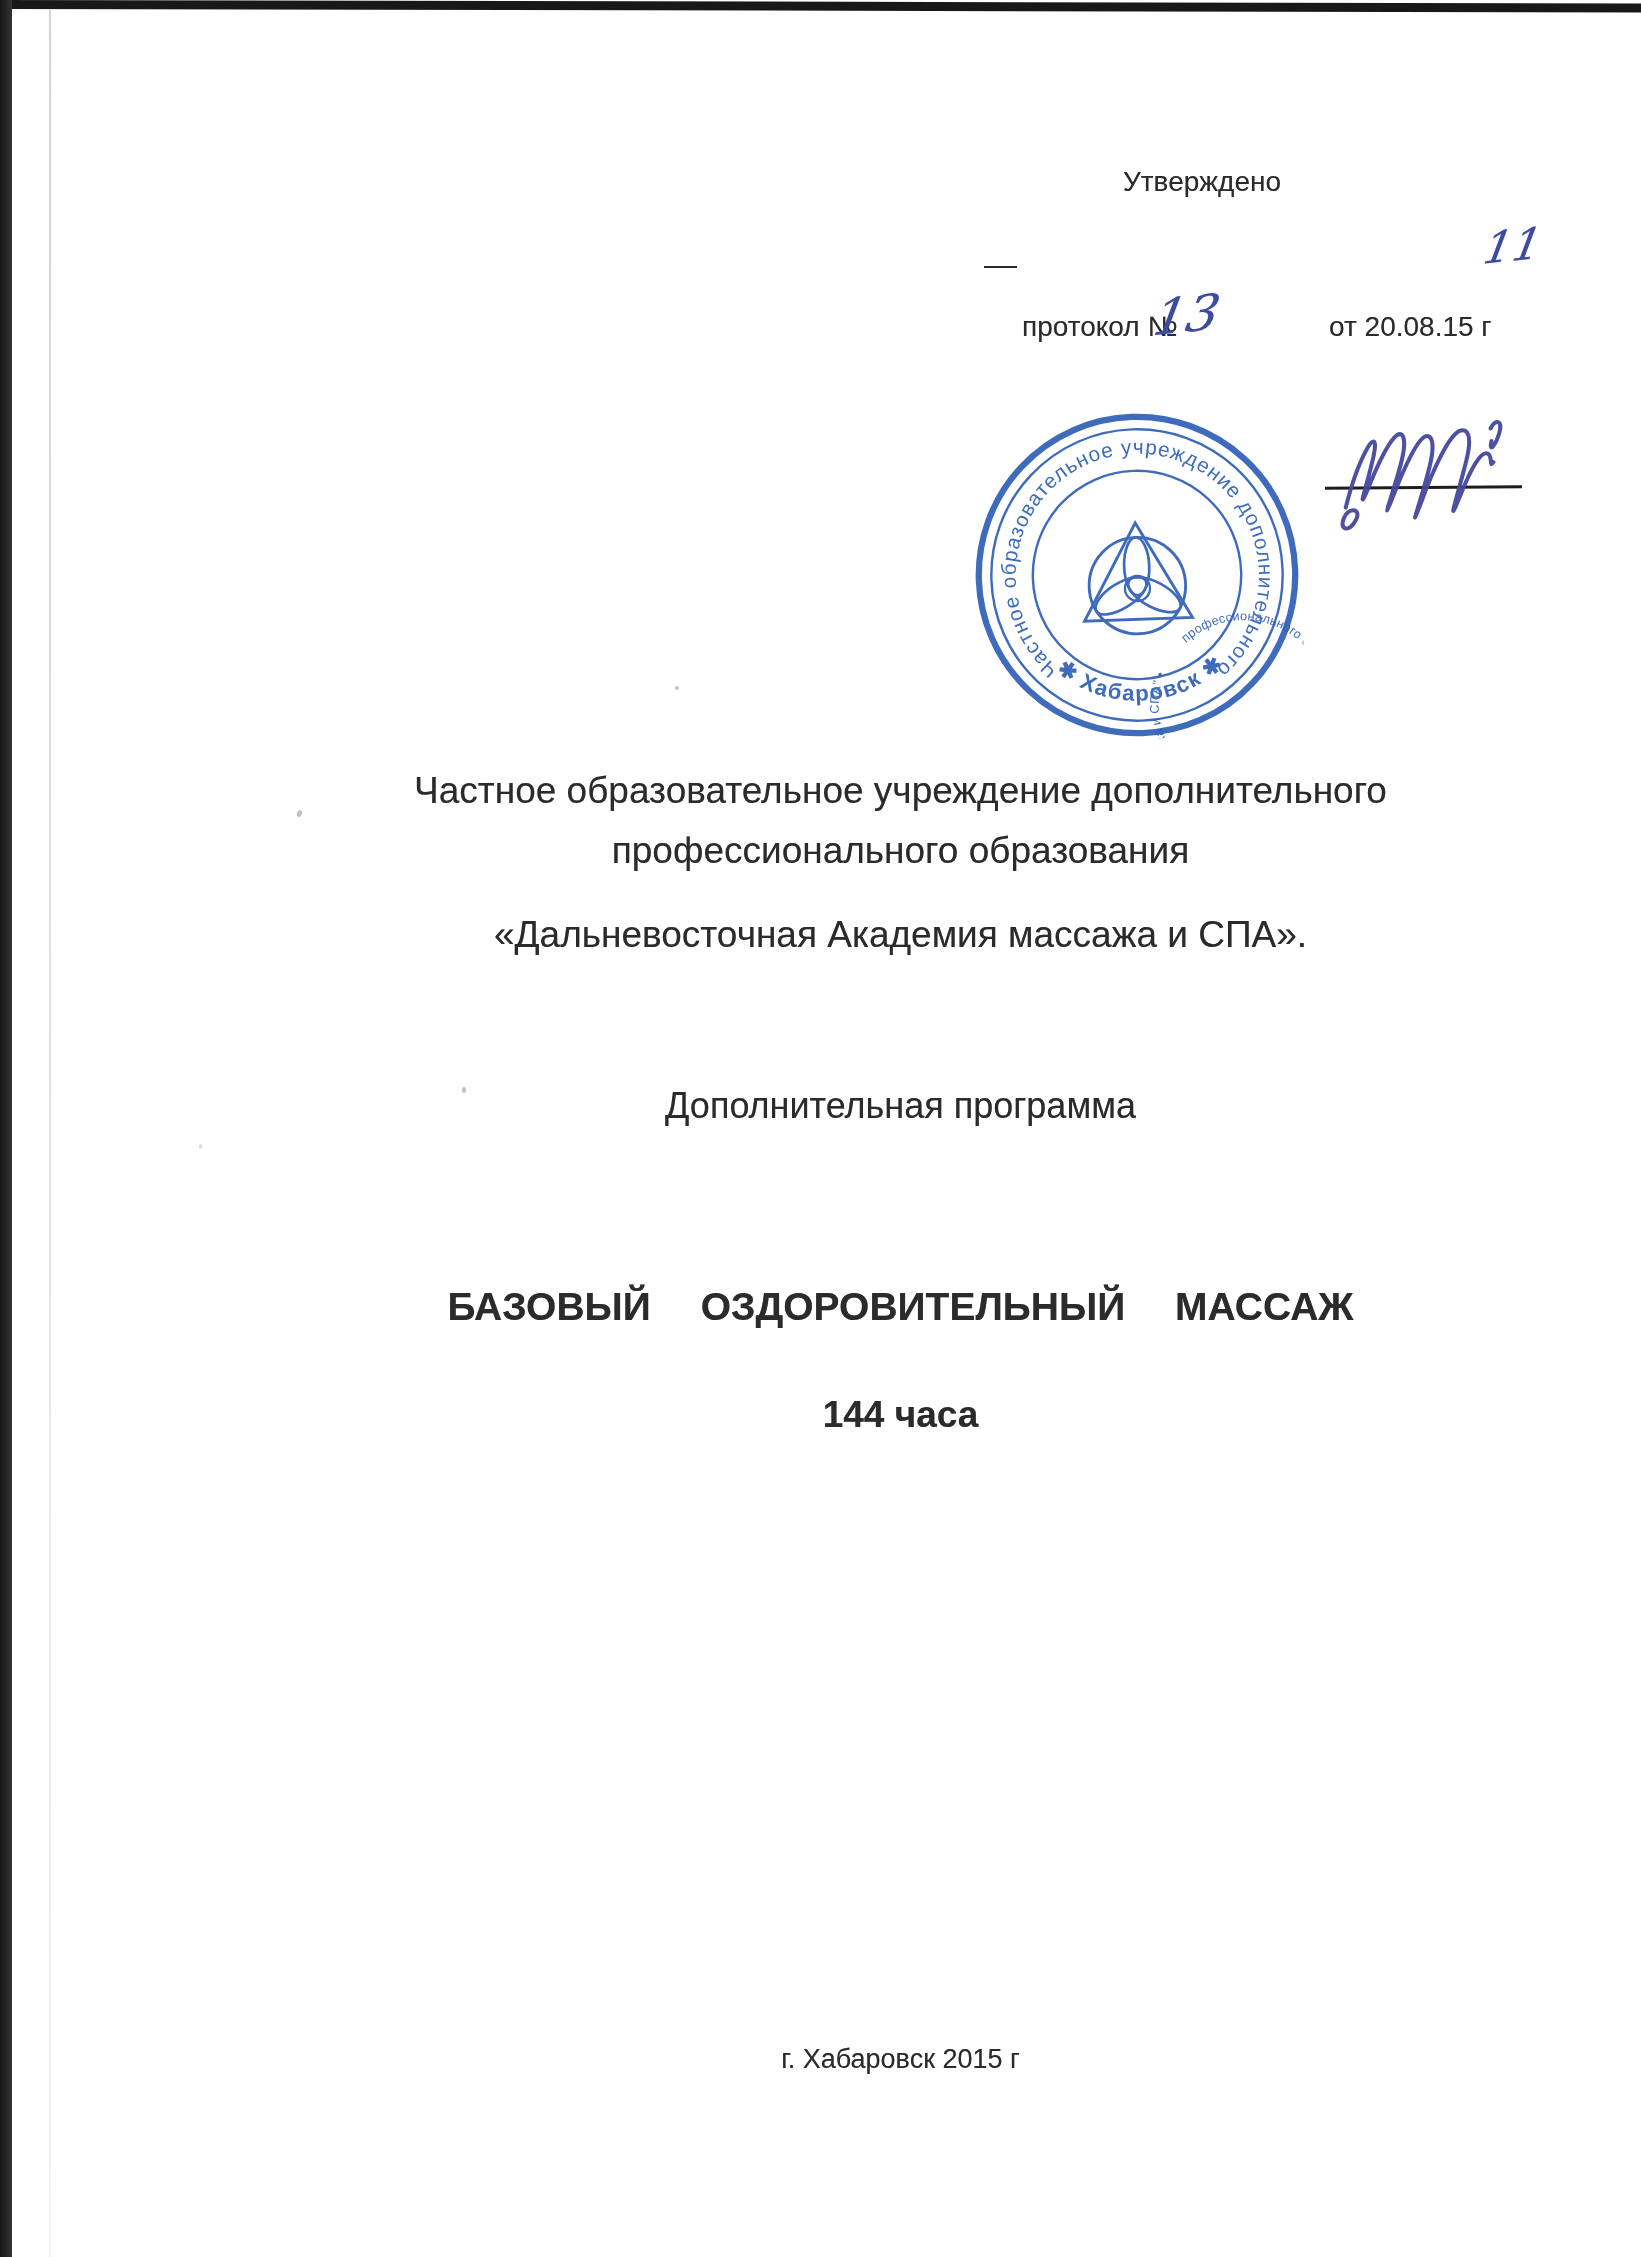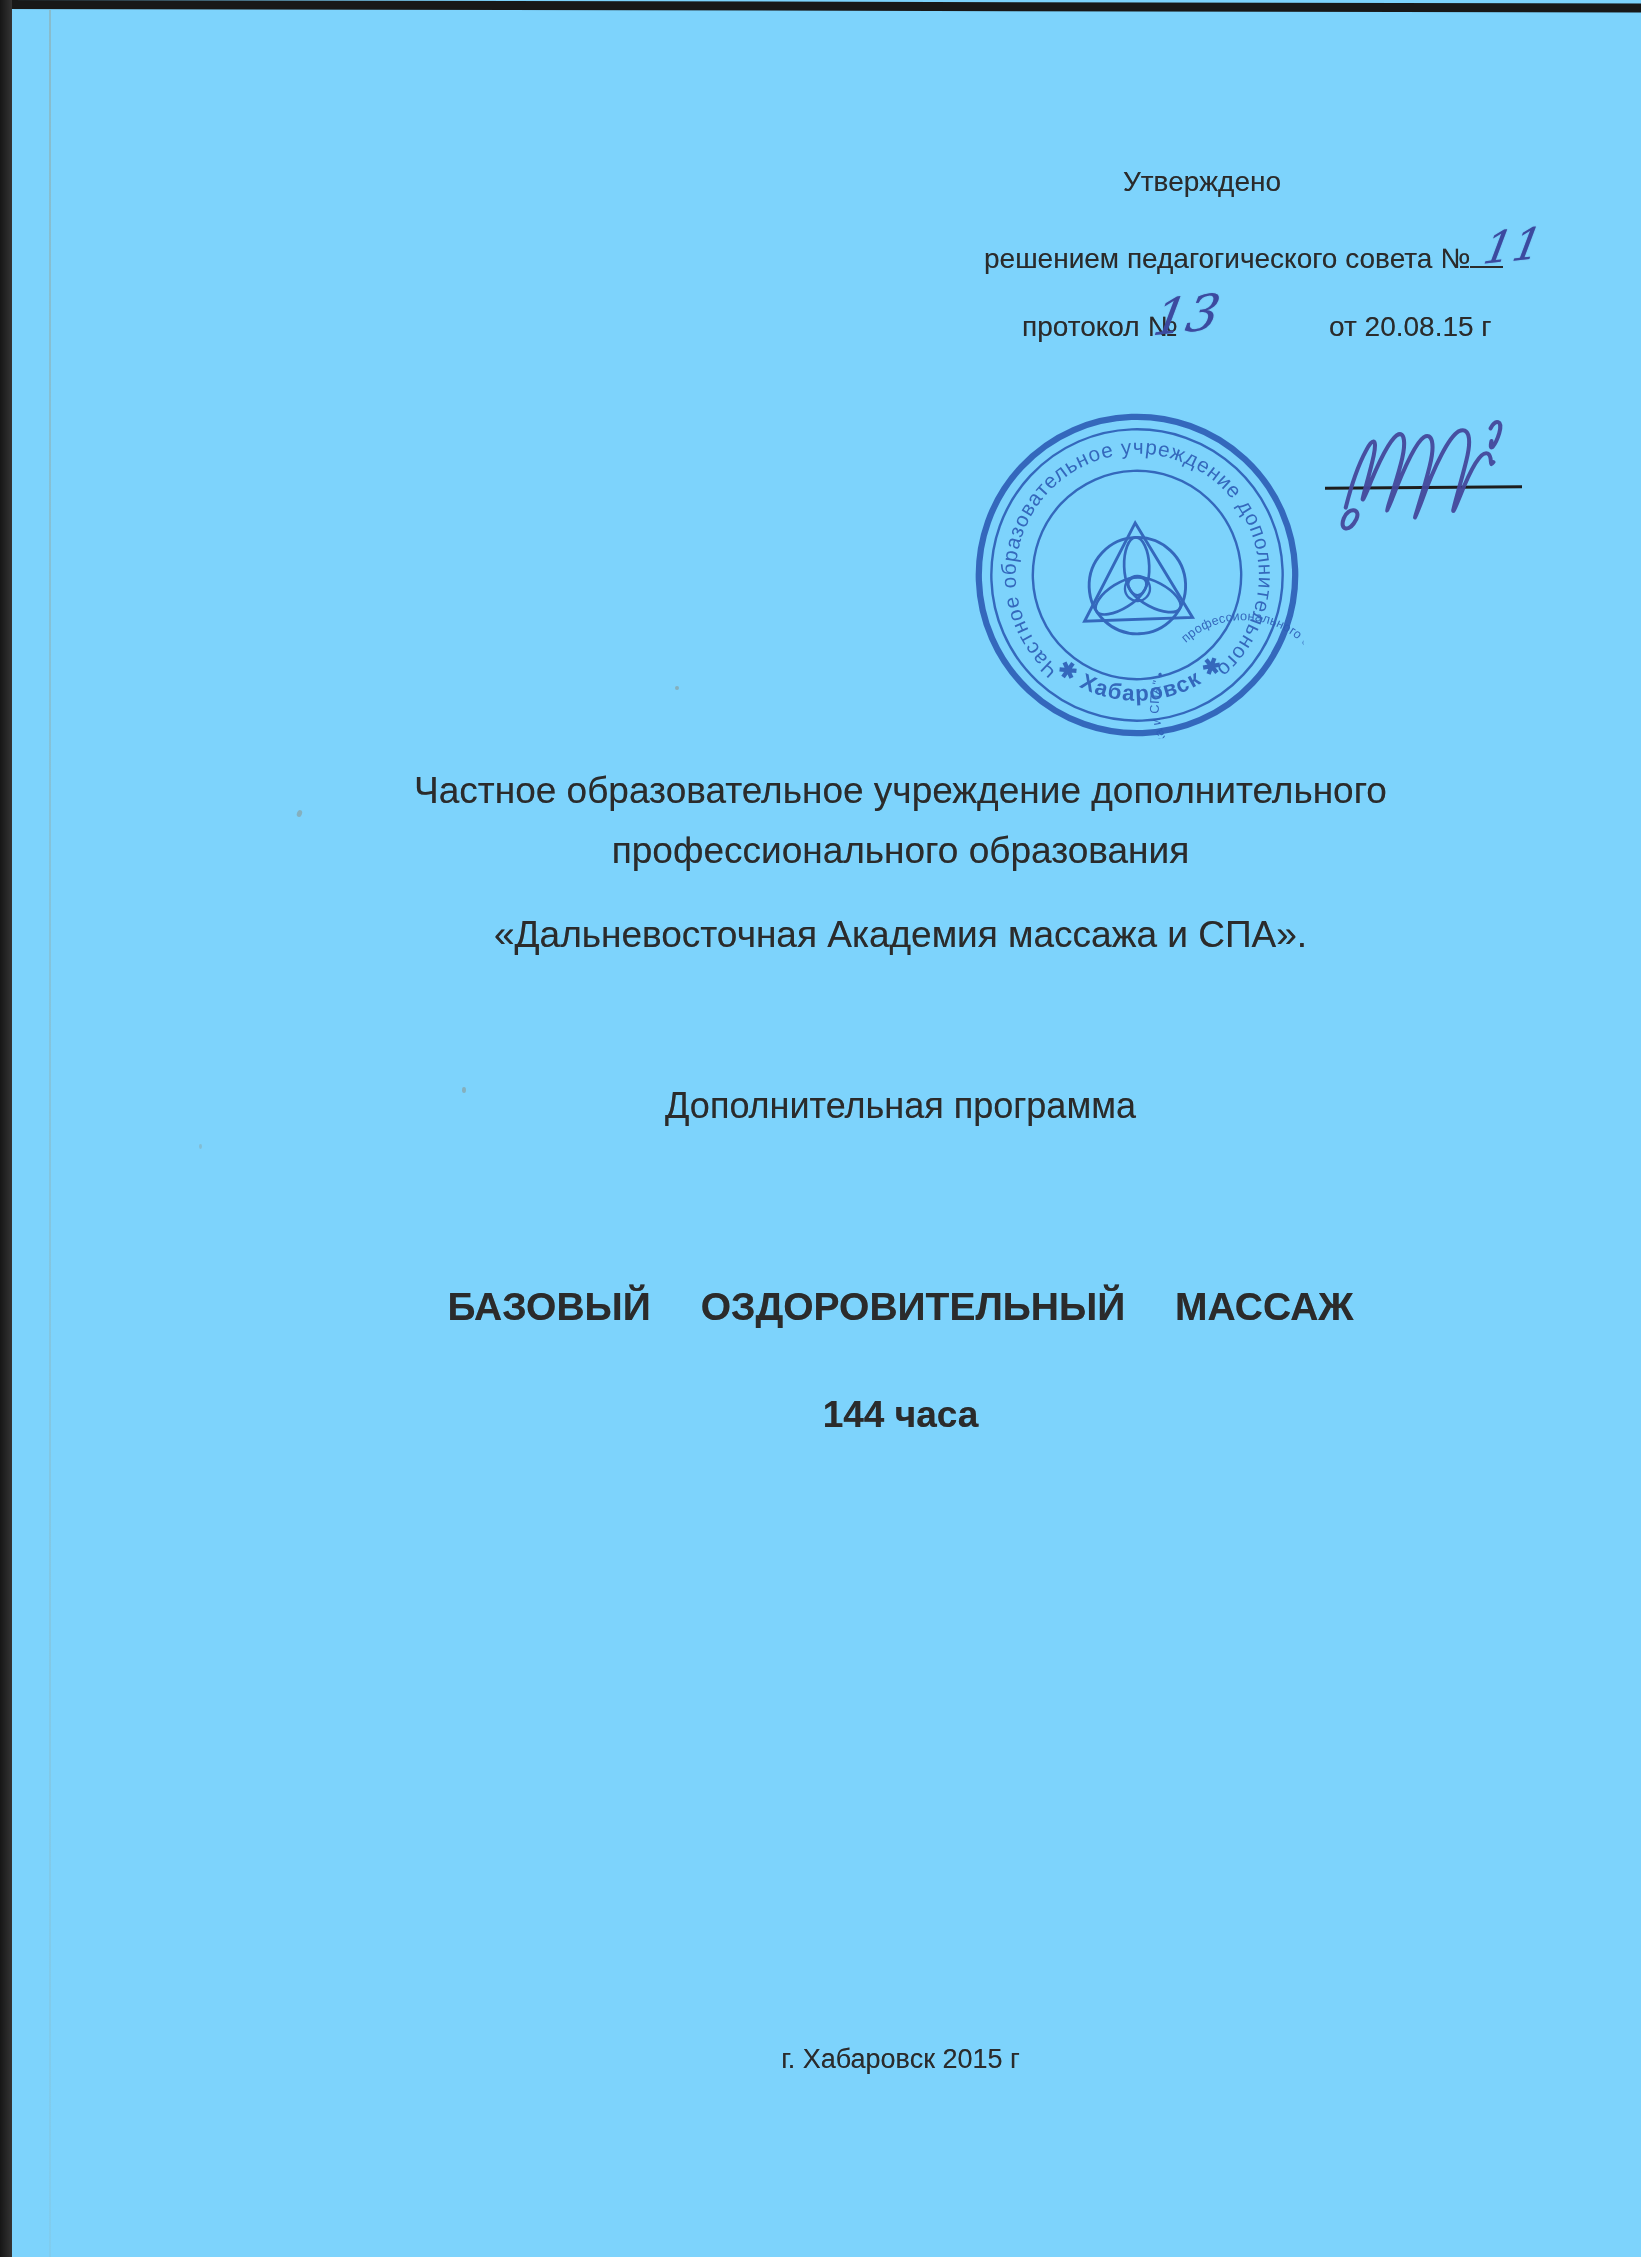--- a/index.html
+++ b/index.html
@@ -1,18 +1,18 @@
 <!DOCTYPE html>
 <html><head>
 <meta charset="utf-8">
 <style>
   html,body { margin:0; padding:0; background:#e8ebe4; }
   .page {
     position:relative; width:1641px; height:2257px;
-    background:#7dd3fc; overflow:hidden;
+    background:#ffffff; overflow:hidden;
     font-family:"Liberation Sans","DejaVu Sans",sans-serif;
   }
   .t { position:absolute; white-space:pre; color:#2b2b2b; line-height:1.15;
        text-shadow:0 0 0.6px rgba(40,40,40,0.45); }
   .approval { font-size:28px; }
   .centered { left:80px; width:1641px; text-align:center; }
   .org { font-size:37px; }
   .prog-type { font-size:36px; }
   .prog-title { font-size:39px; font-weight:bold; word-spacing:5.8px; }
   .hours { font-size:37px; font-weight:bold; }
@@ -45,21 +45,21 @@
   <div class="scan-edge-top"></div>
   <div class="scan-edge-left"></div>
   <div class="fold-line"></div>
   <div class="speck" style="left:297px; top:810px; width:4.8px; height:6.8px; transform:rotate(20deg);"></div>
   <div class="speck" style="left:675px; top:686px; width:3.9px; height:3.9px;"></div>
   <div class="speck" style="left:462px; top:1087px; width:3.9px; height:5.8px;"></div>
   <div class="speck" style="left:199px; top:1144px; width:2.9px; height:4.8px; opacity:0.35;"></div>
 
   <div class="t approval" style="left:1123px; top:166px;">Утверждено</div>
 
-  <div class="t approval" style="left:984px; top:241px;"><span>решением педагогического совета №</span><span class="uscore"></span></div>
+  <div class="t approval" style="left:984px; top:241px;"><span class="uscore"></span></div>
 
   <div class="ink" style="left:1485px; top:220px; font-size:44px;">11</div>
 
   <div class="t approval" style="left:978px; top:311px;margin-left:44px;">протокол № </div>
 
   <div class="ink" style="left:1155px; top:286px; font-size:50px;">13</div>
 
   <div class="t approval" style="left:1329px; top:311px;">от 20.08.15 г</div>
 
 

